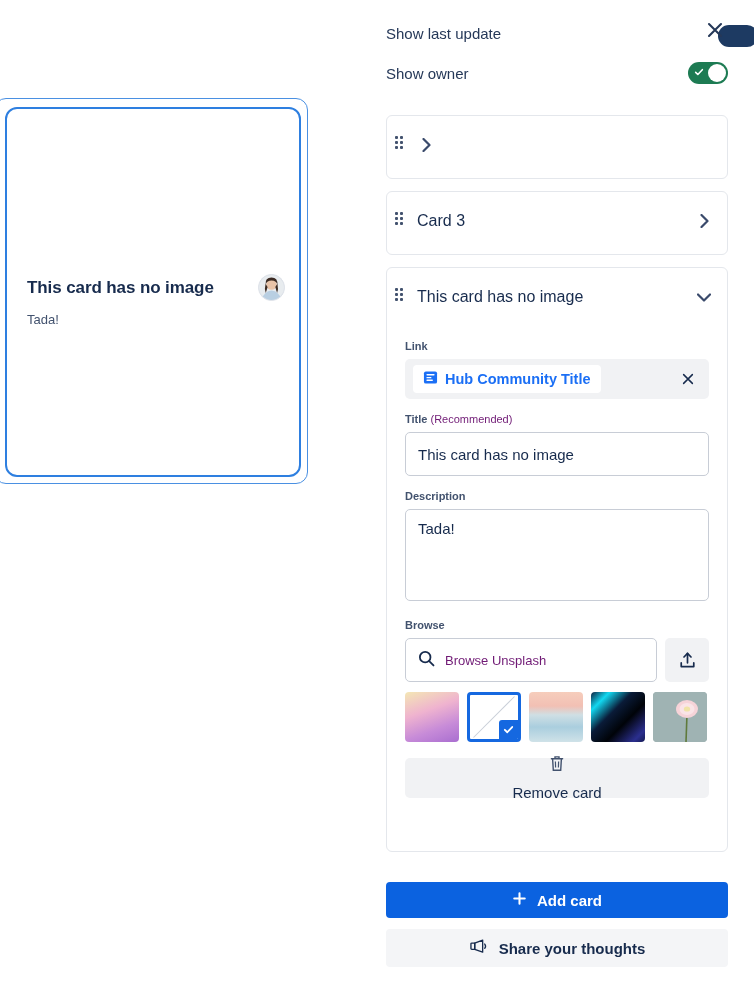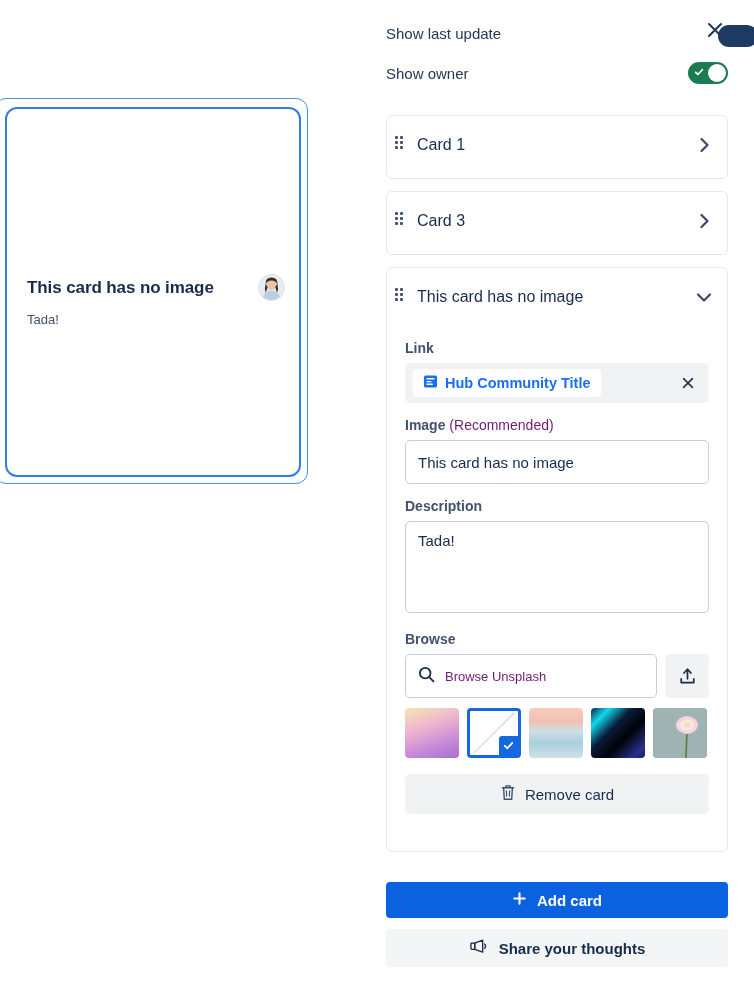--- a/index.html
+++ b/index.html
@@ -118,21 +118,21 @@
   .grip i { background: #42526e; border-radius: 1px; display: block; width: 3px; height: 3px; }
   .card-title { font-size: 16px; color: #172b4d; flex: 1 1 auto; }
   .chev { width: 18px; height: 18px; flex: 0 0 auto; display:flex; align-items:center; justify-content:center; }
 
   .row1 { top: 115px; height: 64px; }
   .row2 { top: 191px; height: 64px; }
   .row3 { top: 267px; height: 585px; }
 
   .card-body { padding: 0 18px 16px 18px; }
   .field-label {
-    font-size: 14px; font-weight: 700; color: #42526e;
+    font-size: 11px; font-weight: 700; color: #42526e;
     margin: 14px 0 7px 0;
   }
   .field-label .muted { font-weight: 400; color: #701a75; }
 
   .link-wrap {
     background: #f1f2f4; border-radius: 5px;
     height: 40px; display: flex; align-items: center;
     justify-content: space-between; padding: 0 12px 0 8px;
     box-sizing: border-box;
   }
@@ -198,20 +198,21 @@
   .thumb.t4 { background: linear-gradient(135deg,#0d2140 0%,#12d8f0 18%,#0a1b38 40%,#000308 62%,#2b2f8f 88%,#141a52 100%); }
   .thumb.t5 { background: #9fb3b3; }
   .thumb.t5 svg { display:block; width:100%; height:100%; }
 
   .remove-btn {
     margin-top: 16px; width: 100%; height: 40px;
     background: #f1f2f4; border: none; border-radius: 5px;
     display: flex; align-items: center; justify-content: center; gap: 9px;
     font-size: 15px; color: #172b4d; cursor: pointer;
     font-family: "Liberation Sans", sans-serif;
+    flex-direction: column;
   }
 
   .add-btn {
     position: absolute; left: 18px; top: 882px;
     width: 342px; height: 36px;
     background: #0b62e0; color: #ffffff; border: none; border-radius: 4px;
     display: flex; align-items: center; justify-content: center; gap: 10px;
     font-size: 15px; font-weight: 700; cursor: pointer;
     font-family: "Liberation Sans", sans-serif;
   }
@@ -284,21 +285,20 @@
     <div class="card-box row1">
       <div class="card-head">
         <span class="grip">
           <i></i>
             <i></i>
             <i></i>
             <i></i>
             <i></i>
             <i></i>
         </span>
-        <span class="card-title">Card 1</span>
         <span class="chev">
           <svg width="9" height="14" viewBox="0 0 9 14" aria-hidden="true">
             <path d="M1.5 1 L7.5 7 L1.5 13" stroke="#3a4a6b" stroke-width="2.2" fill="none" stroke-linecap="round" stroke-linejoin="round"></path>
           </svg>
         </span>
       </div>
     </div>
 
     <div class="card-box row2">
       <div class="card-head">
@@ -353,21 +353,21 @@
             <span class="txt">Hub Community Title</span>
           </span>
           <span class="chip-x">
             <svg width="14" height="14" viewBox="0 0 16 16" aria-hidden="true">
               <path d="M3 3 L13 13 M13 3 L3 13" stroke="#172b4d" stroke-width="1.7" stroke-linecap="round"></path>
             </svg>
           </span>
         </div>
 
         <div class="field-label">
-          <span>Image</span>
+          <span>Title</span>
           <span class="muted">(Recommended)</span>
         </div>
         <input class="text-input" type="text" value="This card has no image" style="">
 
         <div class="field-label">Description</div>
         <textarea class="text-area" style="">Tada!</textarea>
 
         <div class="field-label">Browse</div>
         <div class="img-row">
           <div class="search-box">

